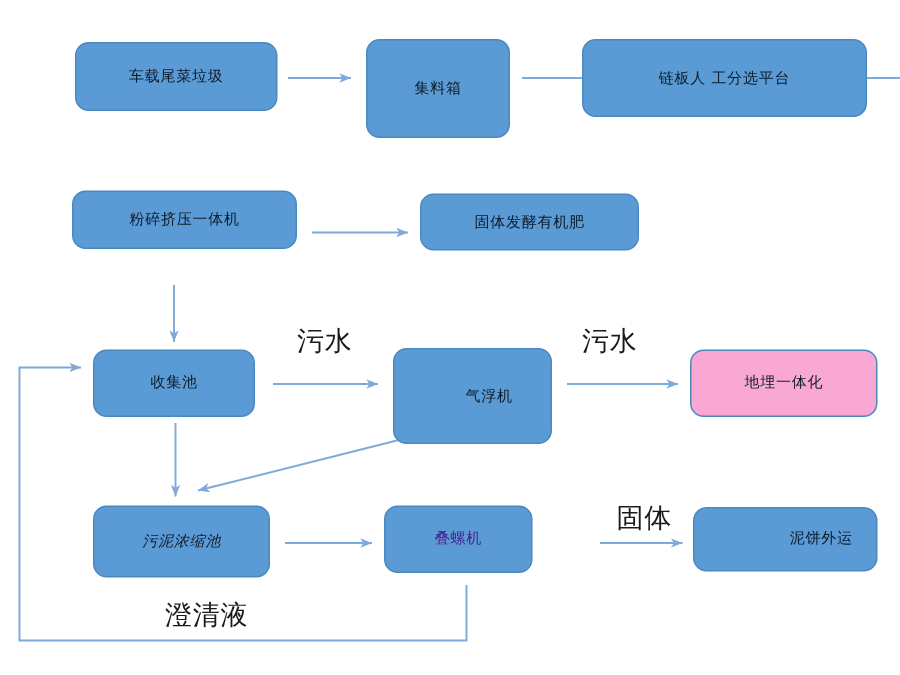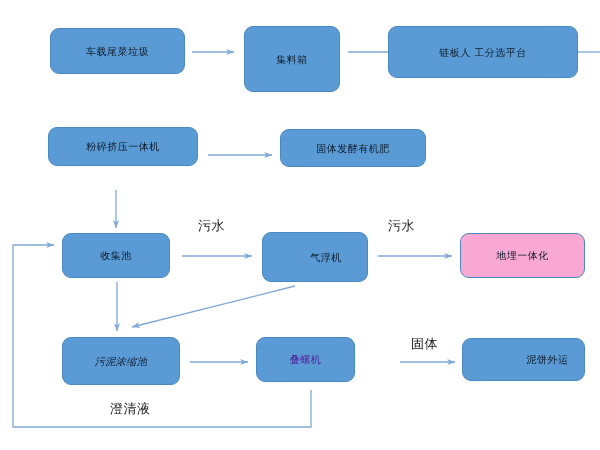--- a/index.html
+++ b/index.html
@@ -37,21 +37,21 @@
     border: 1px solid #4a88c0;
     color: #0d1b2a;
     font-size: 10px;
     line-height: 1.1;
     letter-spacing: 0.5px;
     white-space: nowrap;
     text-align: center;
   }
   .edge-label {
     position: absolute;
-    font-size: 13px;
+    font-size: 18px;
     color: #1a1a1a;
     letter-spacing: 0.5px;
     white-space: nowrap;
     line-height: 1;
   }
 </style>
 </head>
 <body>
 
 <div id="canvas" style="background: rgb(255, 255, 255);">
@@ -78,21 +78,21 @@
       </g>
   </svg>
 
   <div id="nodes-group">
       <div class="node" style="left: 50px; top: 28px; width: 135px; height: 46px; background: rgb(91, 155, 213); border-color: rgb(74, 136, 192); color: rgb(13, 27, 42);">车载尾菜垃圾</div>
       <div class="node" style="left: 244px; top: 26px; width: 96px; height: 66px; background: rgb(91, 155, 213); border-color: rgb(74, 136, 192); color: rgb(13, 27, 42);">集料箱</div>
       <div class="node" style="left: 388px; top: 26px; width: 190px; height: 52px; background: rgb(91, 155, 213); border-color: rgb(74, 136, 192); color: rgb(13, 27, 42);">链板人 工分选平台</div>
       <div class="node" style="left: 48px; top: 127px; width: 150px; height: 39px; background: rgb(91, 155, 213); border-color: rgb(74, 136, 192); color: rgb(13, 27, 42);">粉碎挤压一体机</div>
       <div class="node" style="left: 280px; top: 129px; width: 146px; height: 38px; background: rgb(91, 155, 213); border-color: rgb(74, 136, 192); color: rgb(13, 27, 42);">固体发酵有机肥</div>
       <div class="node" style="left: 62px; top: 233px; width: 108px; height: 45px; background: rgb(91, 155, 213); border-color: rgb(74, 136, 192); color: rgb(13, 27, 42);">收集池</div>
-      <div class="node" style="left: 262px; top: 232px; width: 106px; height: 50px; background: rgb(91, 155, 213); border-color: rgb(74, 136, 192); color: rgb(13, 27, 42); padding-left: 22px;">气浮机</div>
+      <div class="node" style="left: 262px; top: 232px; width: 106px; height: 64px; background: rgb(91, 155, 213); border-color: rgb(74, 136, 192); color: rgb(13, 27, 42); padding-left: 22px;">气浮机</div>
       <div class="node" style="left: 460px; top: 233px; width: 125px; height: 45px; background: #f9a8d4; border-color: rgb(74, 136, 192); color: rgb(13, 27, 42);">地埋一体化</div>
       <div class="node" style="left: 62px; top: 337px; width: 118px; height: 48px; background: rgb(91, 155, 213); border-color: rgb(74, 136, 192); color: rgb(13, 27, 42); font-style: italic;">污泥浓缩池</div>
       <div class="node" style="left: 256px; top: 337px; width: 99px; height: 45px; background: rgb(91, 155, 213); border-color: rgb(74, 136, 192); color: #4c1d95;">叠螺机</div>
       <div class="node" style="left: 462px; top: 338px; width: 123px; height: 43px; background: rgb(91, 155, 213); border-color: rgb(74, 136, 192); color: rgb(13, 27, 42); padding-left: 48px;">泥饼外运</div>
     </div>
   <div id="labels-group">
       <span class="edge-label" style="left: 198px; top: 219px; color: rgb(26, 26, 26);">污水</span>
       <span class="edge-label" style="left: 388px; top: 219px; color: rgb(26, 26, 26);">污水</span>
       <span class="edge-label" style="left: 411px; top: 337px; color: rgb(26, 26, 26);">固体</span>
       <span class="edge-label" style="left: 110px; top: 402px; color: rgb(26, 26, 26);">澄清液</span>

